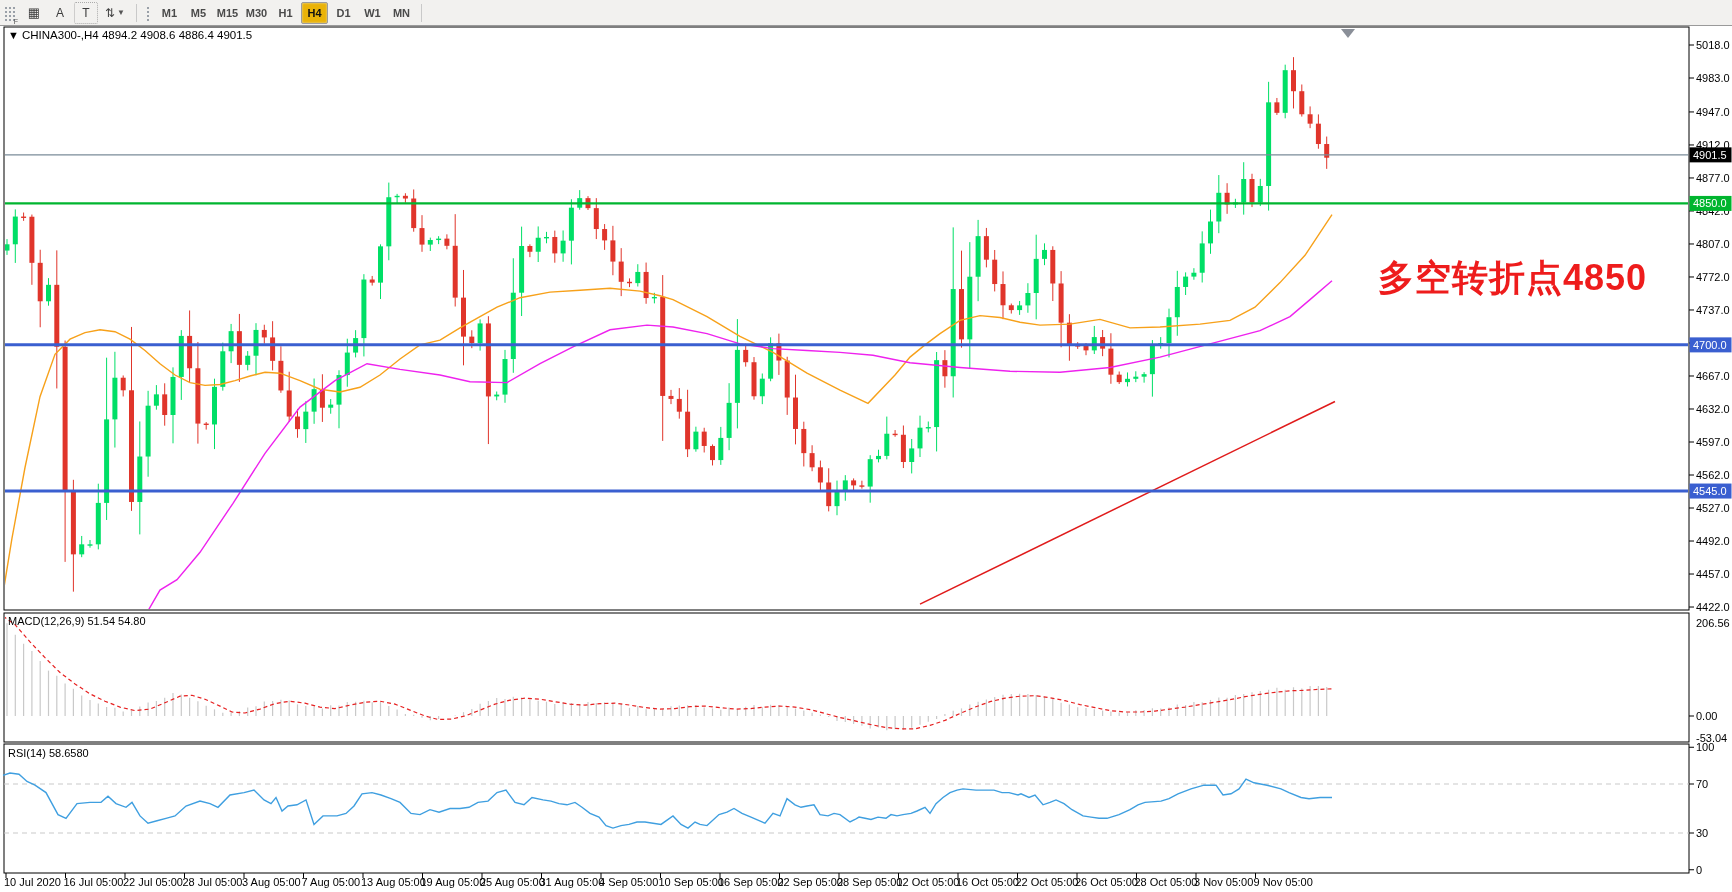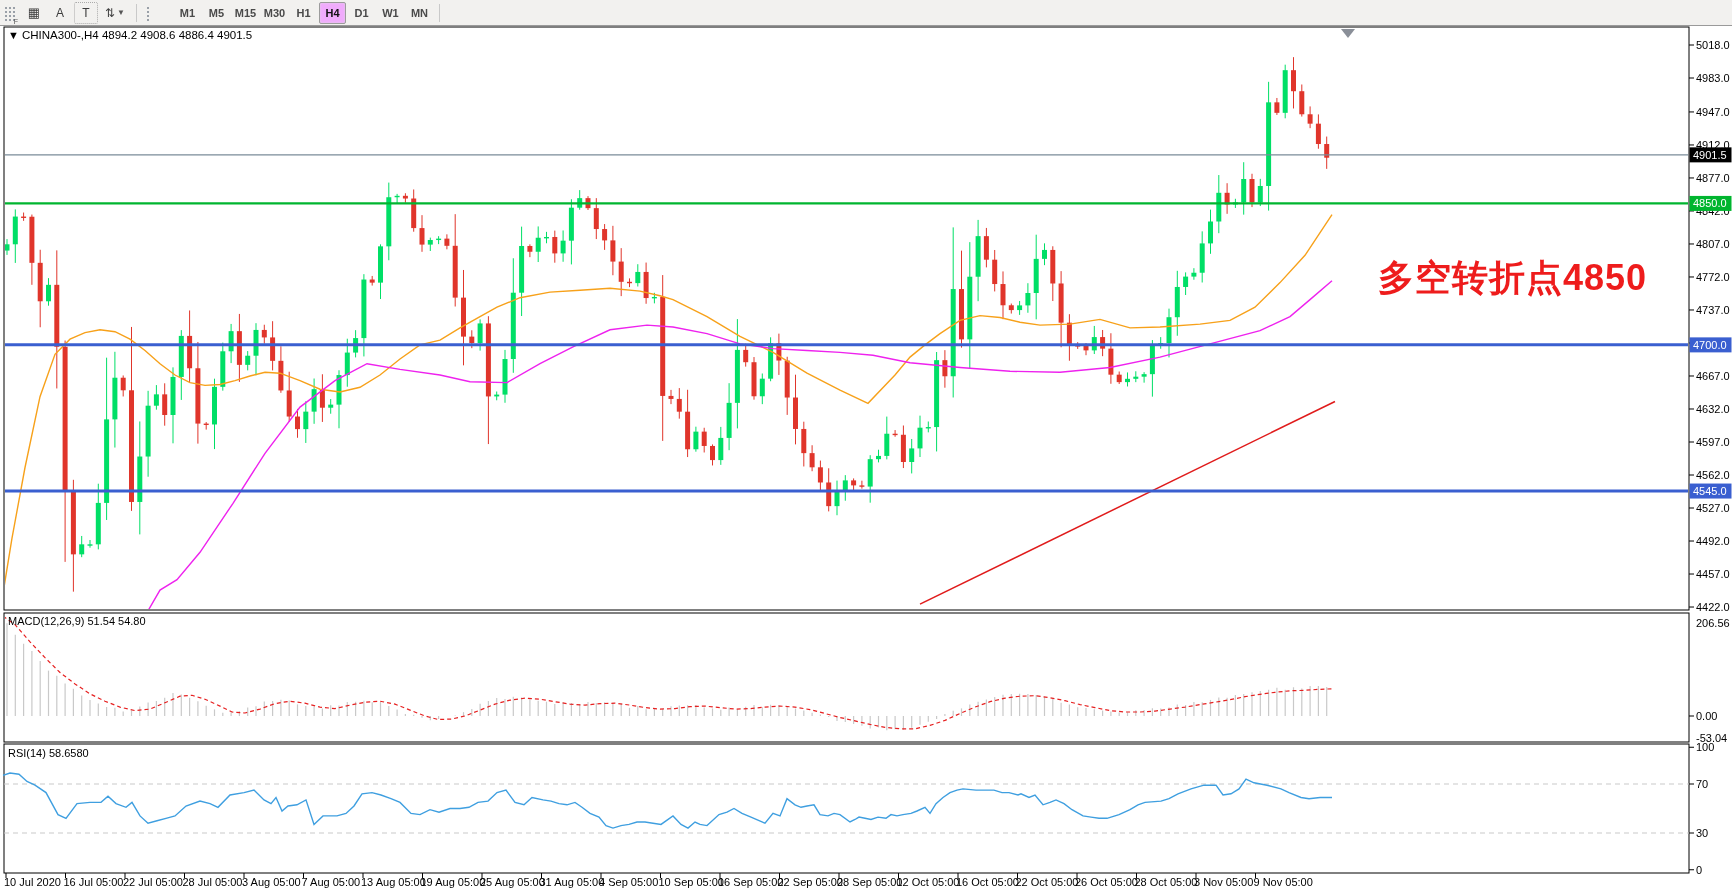--- a/index.html
+++ b/index.html
@@ -12,21 +12,21 @@
   .tb-handle{width:14px;height:16px;margin:0 4px 0 3px;position:relative;
              background-image:radial-gradient(#9aa0a8 1px, transparent 1.2px);
              background-size:4px 4px;background-position:1px 1px;}
   .tb-handle .f{position:absolute;right:-1px;bottom:-4px;font-size:7px;color:#555;}
   .tb-btn{min-width:24px;height:22px;margin:0 1px;display:flex;align-items:center;justify-content:center;
           font-size:12px;color:#3c3c3c;padding:0 4px;border:1px solid transparent;border-radius:2px;}
   .tb-caret{font-size:8px;color:#555;margin-left:2px;}
   .tb-sep{width:1px;height:18px;background:#c9c9c9;margin:0 5px;}
   .tf-btn{min-width:27px;height:22px;margin:0 1px;display:flex;align-items:center;justify-content:center;
           font-size:11px;font-weight:bold;color:#4a4a4a;border:1px solid transparent;border-radius:2px;}
-  .tf-btn.active{background:#f0abfc;border:1px solid #9c9c9c;box-shadow:inset 0 0 2px #ddd;color:#111;}
+  .tf-btn.active{background:#eab308;border:1px solid #9c9c9c;box-shadow:inset 0 0 2px #ddd;color:#111;}
   
   #chartsvg{position:absolute;left:0;top:0;}
   text{font-family:"Liberation Sans","DejaVu Sans",sans-serif;}
 </style>
 </head>
 <body>
 
 <div class="screen">
 
   <div class="toolbar">
@@ -35,21 +35,21 @@
       </div>
     <div class="tb-btn" style="font-size:13px;">▦</div>
     <div class="tb-btn">A</div>
     <div class="tb-btn" style="border:1px dotted #aaa;">T</div>
     <div class="tb-btn">
         <span>⇅</span>
         <span class="tb-caret">▼</span>
       </div>
     <div class="tb-sep"></div>
     <div class="tb-handle" style="width:6px;"></div>
-    <div id="tfbar" style="display:flex;align-items:center;margin-left:18px;">
+    <div id="tfbar" style="display:flex;align-items:center;">
         <div class="tf-btn">M1</div>
         <div class="tf-btn">M5</div>
         <div class="tf-btn">M15</div>
         <div class="tf-btn">M30</div>
         <div class="tf-btn">H1</div>
         <div class="tf-btn active">H4</div>
         <div class="tf-btn">D1</div>
         <div class="tf-btn">W1</div>
         <div class="tf-btn">MN</div>
       </div>

